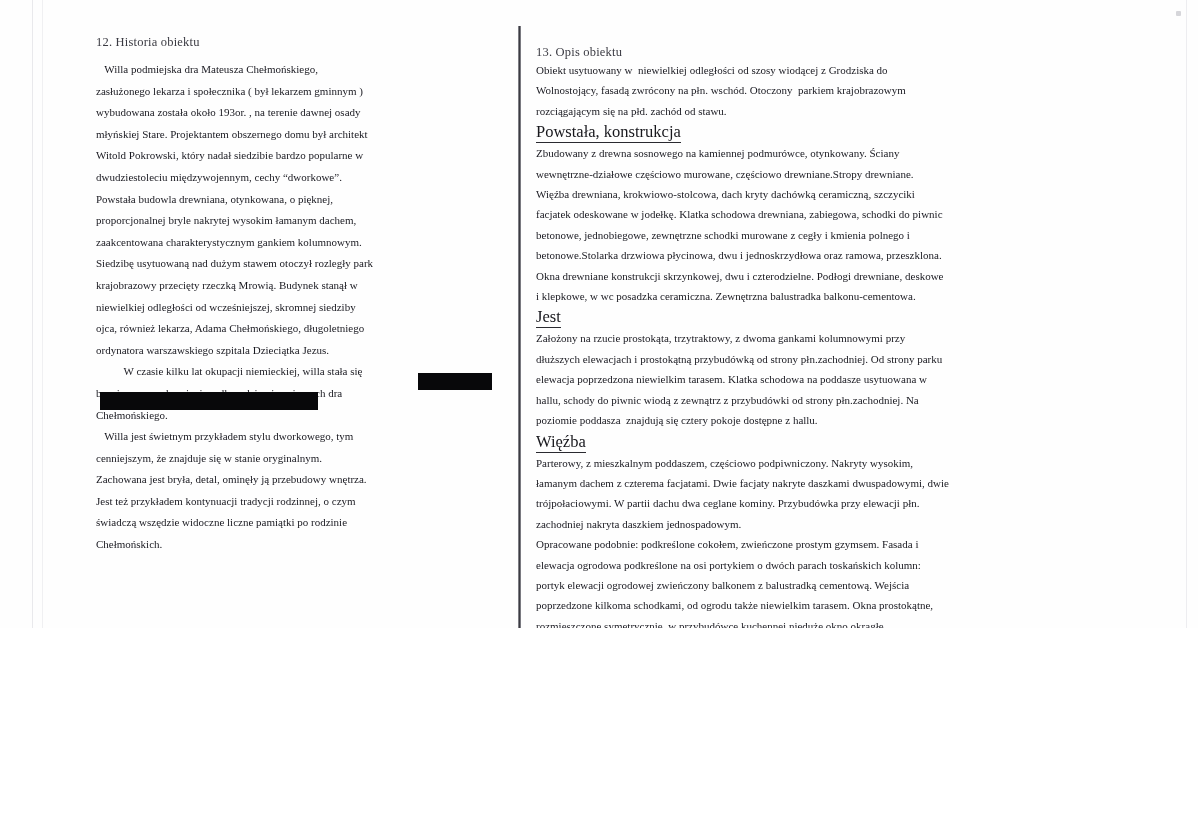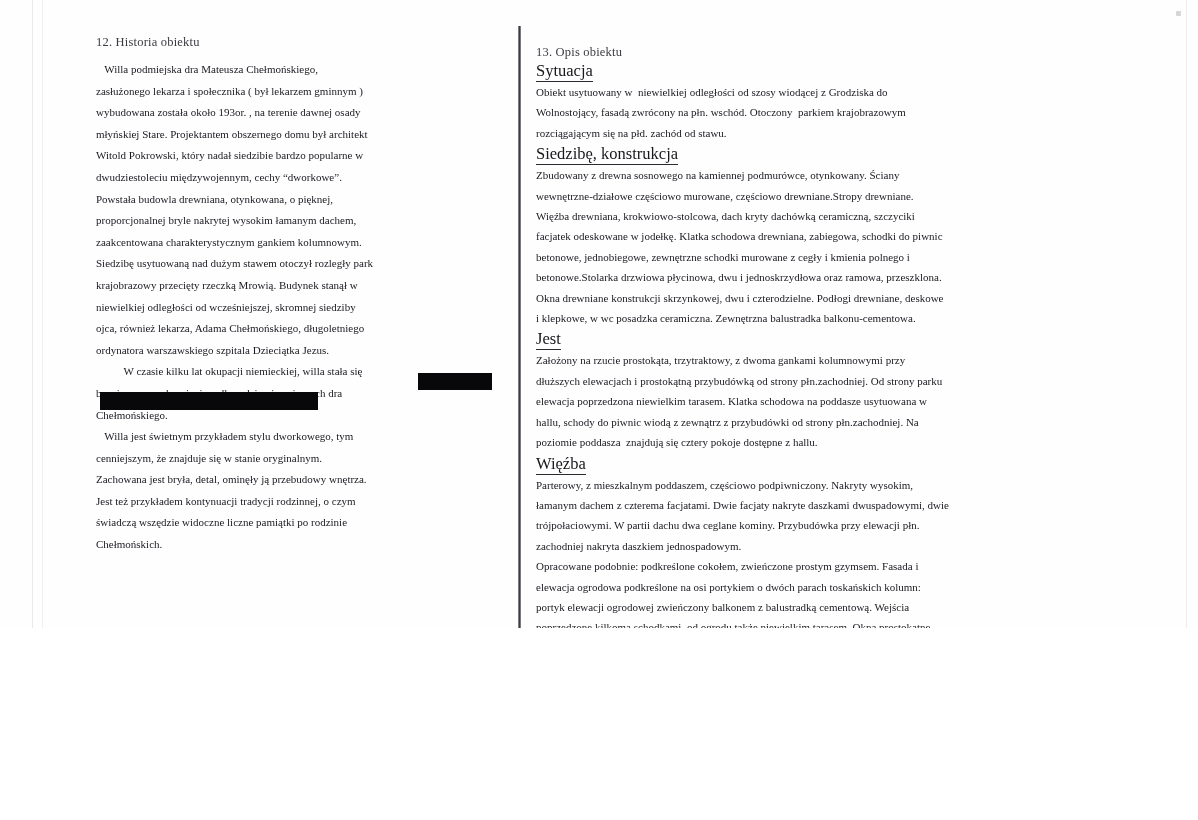--- a/index.html
+++ b/index.html
@@ -185,29 +185,26 @@
 świadczą wszędzie widoczne liczne pamiątki po rodzinie
 Chełmońskich.</p>
   </div>
 
   <div class="redaction bar-1"></div>
   <div class="redaction bar-2"></div>
 
   <div class="column column-right">
     <p class="section-number">13. Opis obiektu</p>
 
-    <div class="heading-row">
-      <span class="section-heading">Sytuacja</span>
-    </div>
     <p class="body-text">Obiekt usytuowany w  niewielkiej odległości od szosy wiodącej z Grodziska do
 Wolnostojący, fasadą zwrócony na płn. wschód. Otoczony  parkiem krajobrazowym
 rozciągającym się na płd. zachód od stawu.</p>
 
     <div class="heading-row">
-      <span class="section-heading">Siedzibę,  konstrukcja</span>
+      <span class="section-heading">Powstała,  konstrukcja</span>
     </div>
     <p class="body-text">Zbudowany z drewna sosnowego na kamiennej podmurówce, otynkowany. Ściany
 wewnętrzne-działowe częściowo murowane, częściowo drewniane.Stropy drewniane.
 Więźba drewniana, krokwiowo-stolcowa, dach kryty dachówką ceramiczną, szczyciki
 facjatek odeskowane w jodełkę. Klatka schodowa drewniana, zabiegowa, schodki do piwnic
 betonowe, jednobiegowe, zewnętrzne schodki murowane z cegły i kmienia polnego i
 betonowe.Stolarka drzwiowa płycinowa, dwu i jednoskrzydłowa oraz ramowa, przeszklona.
 Okna drewniane konstrukcji skrzynkowej, dwu i czterodzielne. Podłogi drewniane, deskowe
 i klepkowe, w wc posadzka ceramiczna. Zewnętrzna balustradka balkonu-cementowa.</p>
 

